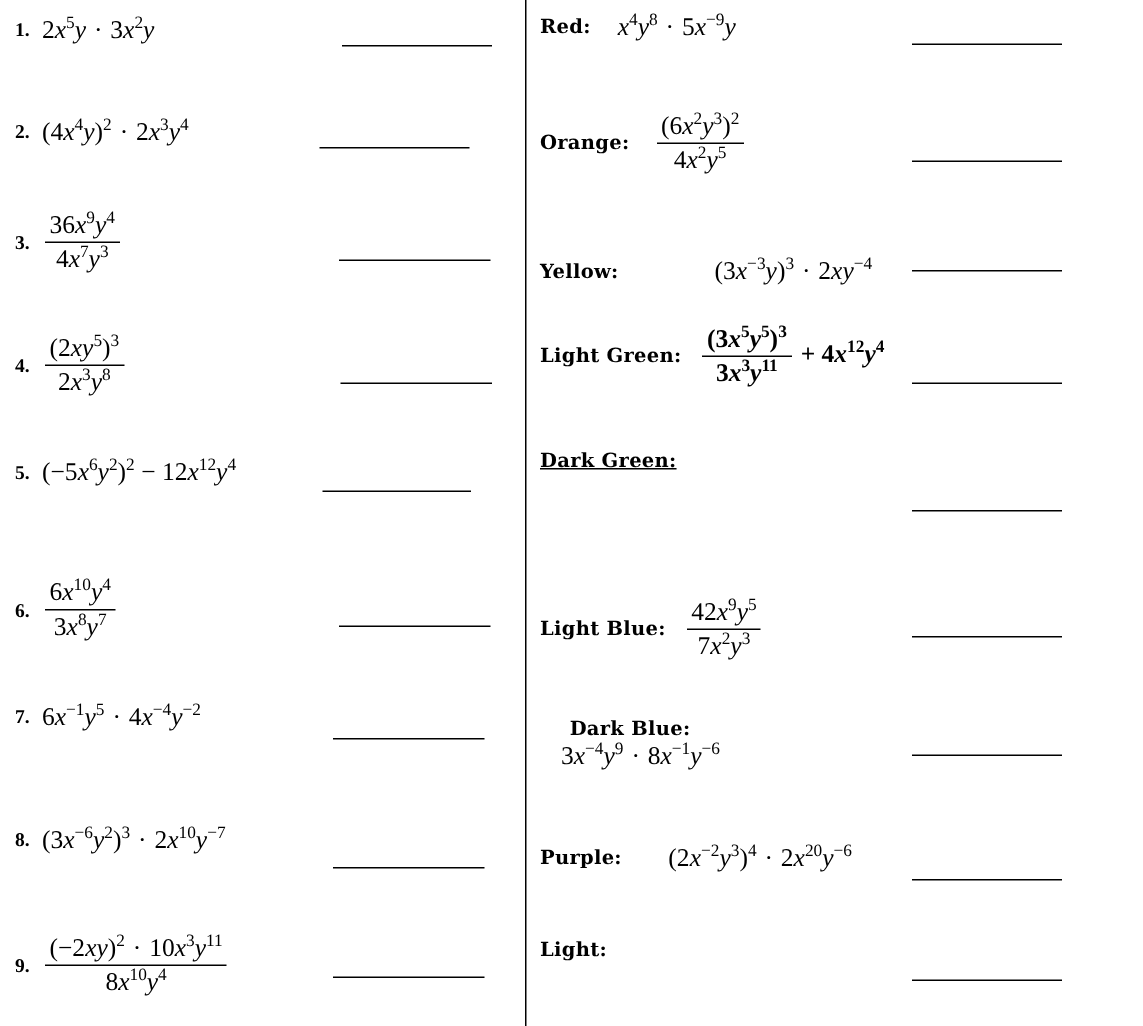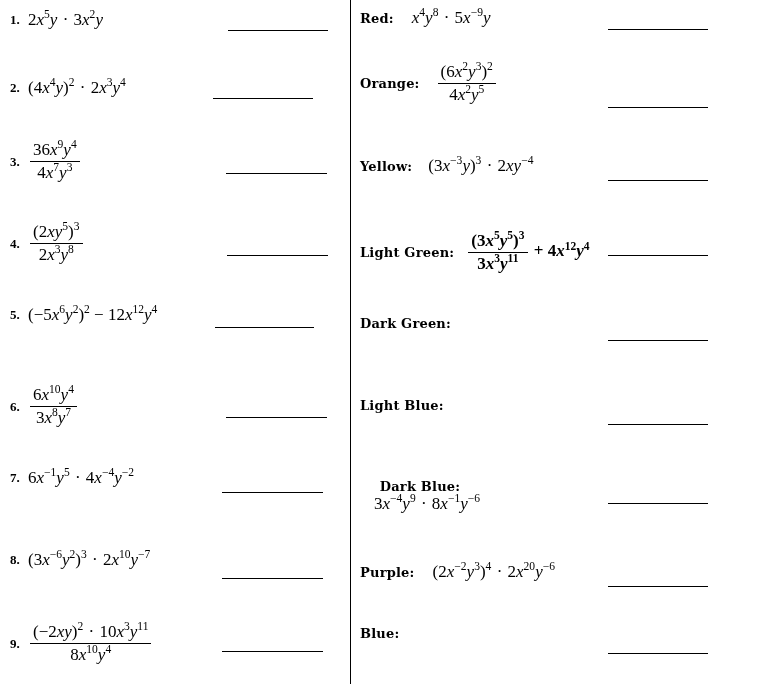--- a/index.html
+++ b/index.html
@@ -176,70 +176,73 @@
   <div class="col col-right">
 
     <div class="row" style="top:8px; left:0;">
       <span class="label">Red:</span>
       <span class="expr" style="padding-left:18px;">
         <span class="m">x</span><sup>4</sup><span class="m">y</span><sup>8</sup> <span class="dot">·</span> 5<span class="m">x</span><sup>−9</sup><span class="m">y</span>
       </span>
     </div>
     <div class="answer-line" style="left:256px; top:29px; width:100px;"></div>
 
-    <div class="row" style="top:62px; left:0;">
+    <div class="row" style="top:74px; left:0;">
       <span class="label">Orange:</span>
       <span class="expr" style="padding-left:16px;">
         <span class="frac"><span class="top">(6<span class="m">x</span><sup>2</sup><span class="m">y</span><sup>3</sup>)<sup>2</sup></span><span class="bot">4<span class="m">x</span><sup>2</sup><span class="m">y</span><sup>5</sup></span></span>
       </span>
     </div>
     <div class="answer-line" style="left:256px; top:107px; width:100px;"></div>
 
-    <div class="row" style="top:156px; left:0;">
+    <div class="row" style="top:171px; left:0;gap:48px;">
       <span class="label">Yellow:</span>
       <span class="expr" style="padding-left:16px;">
         (3<span class="m">x</span><sup>−3</sup><span class="m">y</span>)<sup>3</sup> <span class="dot">·</span> 2<span class="m">xy</span><sup>−4</sup>
       </span>
     </div>
     <div class="answer-line" style="left:256px; top:180px; width:100px;"></div>
 
-    <div class="row" style="top:231px; left:0;">
+    <div class="row" style="top:216px; left:0;">
       <span class="label">Light Green:</span>
       <span class="expr" style="padding-left:12px;font-weight:bold;">
         <span class="frac"><span class="top">(3<span class="m">x</span><sup>5</sup><span class="m">y</span><sup>5</sup>)<sup>3</sup></span><span class="bot">3<span class="m">x</span><sup>3</sup><span class="m">y</span><sup>11</sup></span></span>
         + 4<span class="m">x</span><sup>12</sup><span class="m">y</span><sup>4</sup>
       </span>
     </div>
     <div class="answer-line" style="left:256px; top:255px; width:100px;"></div>
 
-    <div class="row" style="top:316px; left:0;">
+    <div class="row" style="top:300px; left:0;text-decoration:underline;">
       <span class="label">Dark Green:</span>
     </div>
     <div class="answer-line" style="left:256px; top:340px; width:100px;"></div>
 
     <div class="row" style="top:398px; left:0;">
       <span class="label">Light Blue:</span>
+      <span class="expr" style="padding-left:12px;">
+        <span class="frac"><span class="top">42<span class="m">x</span><sup>9</sup><span class="m">y</span><sup>5</sup></span><span class="bot">7<span class="m">x</span><sup>2</sup><span class="m">y</span><sup>3</sup></span></span>
+      </span>
     </div>
     <div class="answer-line" style="left:256px; top:424px; width:100px;"></div>
 
     <div class="row" style="top:479px; left:0;flex-direction:column;">
       <span class="label">Dark Blue:</span>
       <span class="expr" style="padding-left:22px;">
         3<span class="m">x</span><sup>−4</sup><span class="m">y</span><sup>9</sup> <span class="dot">·</span> 8<span class="m">x</span><sup>−1</sup><span class="m">y</span><sup>−6</sup>
       </span>
     </div>
     <div class="answer-line" style="left:256px; top:503px; width:100px;"></div>
 
-    <div class="row" style="top:562px; left:0;">
+    <div class="row" style="top:562px; left:0;gap:13px;">
       <span class="label">Purple:</span>
       <span class="expr" style="padding-left:18px;">
         (2<span class="m">x</span><sup>−2</sup><span class="m">y</span><sup>3</sup>)<sup>4</sup> <span class="dot">·</span> 2<span class="m">x</span><sup>20</sup><span class="m">y</span><sup>−6</sup>
       </span>
     </div>
     <div class="answer-line" style="left:256px; top:586px; width:100px;"></div>
 
     <div class="row" style="top:626px; left:0;">
-      <span class="label">Blue:</span>
+      <span class="label">Light:</span>
     </div>
     <div class="answer-line" style="left:256px; top:653px; width:100px;"></div>
 
   </div>
 </div>
 
 </body></html>

